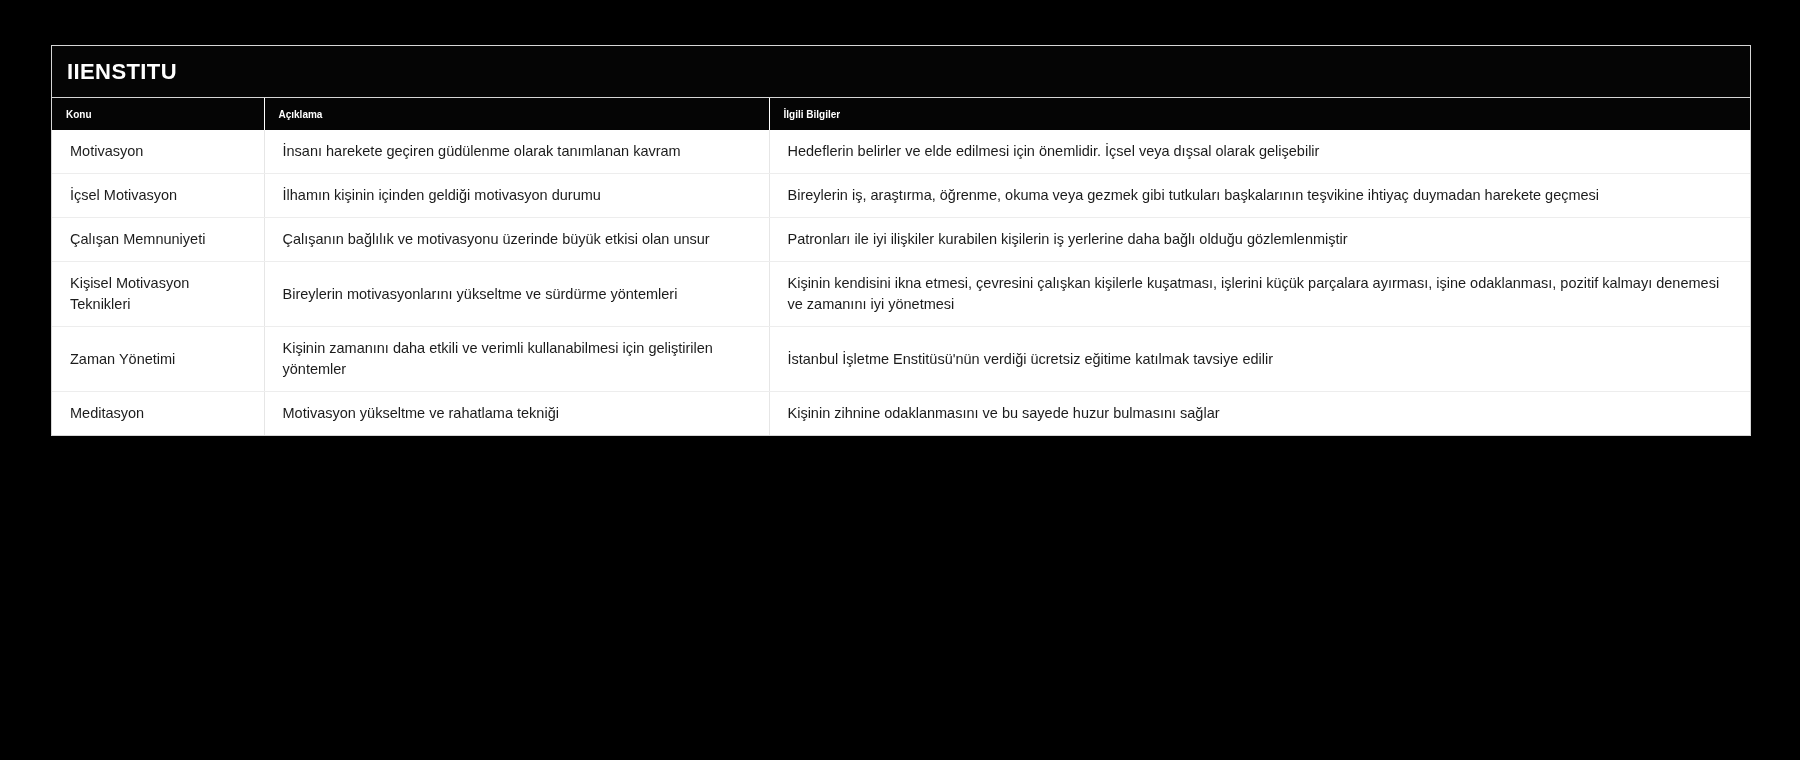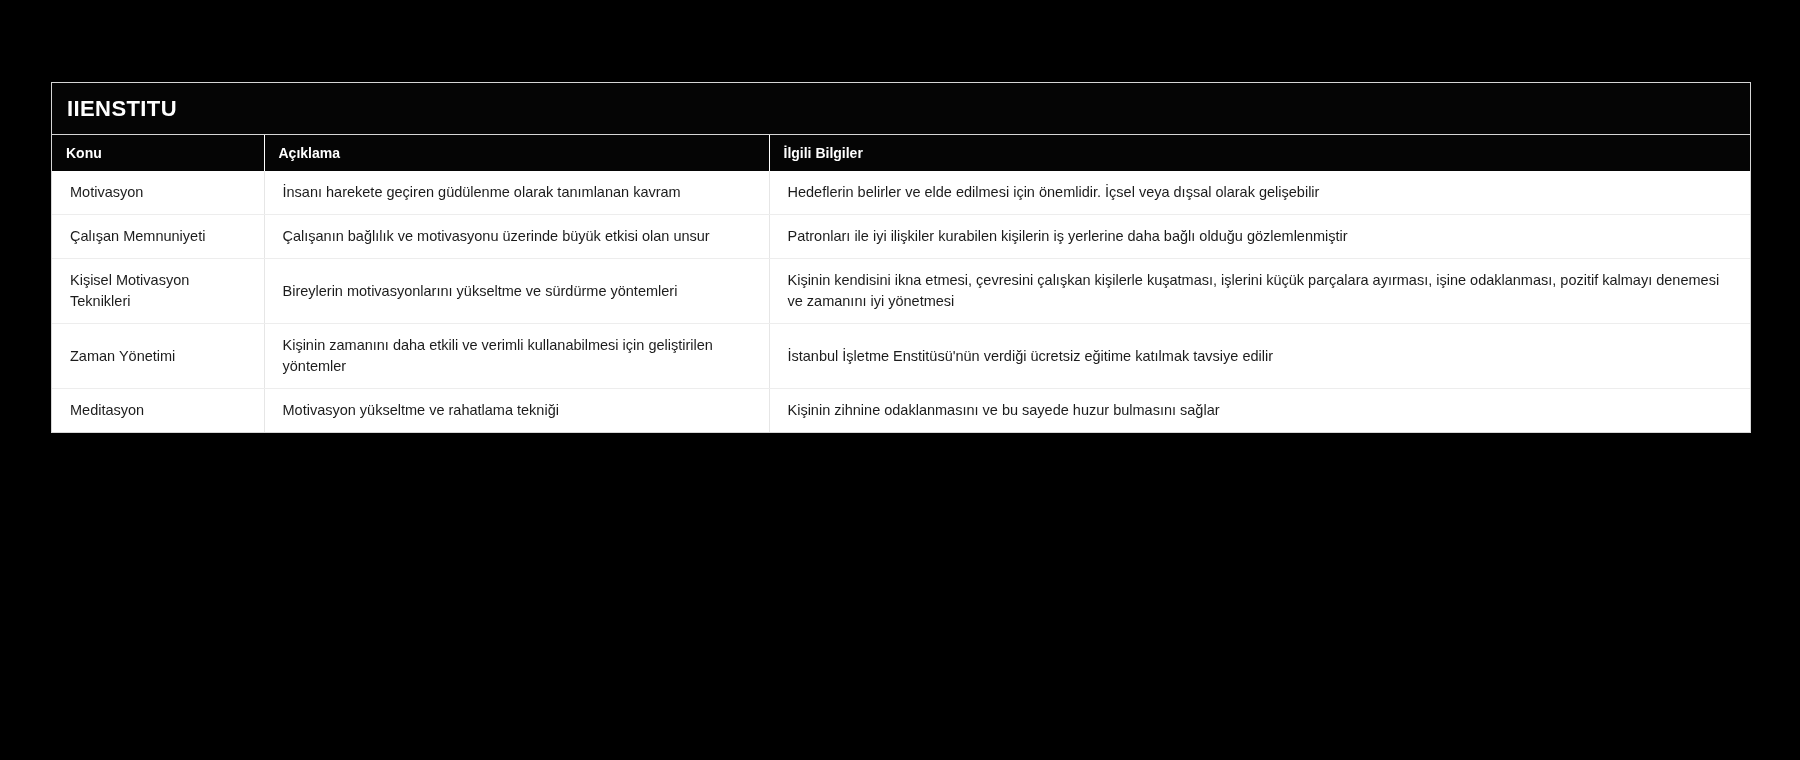--- a/index.html
+++ b/index.html
@@ -21,21 +21,20 @@
     background: #000000;
   }
   .table-card {
     position: absolute;
     left: 51px;
     top: 45px;
     width: 1700px;
     background: #701a75;
     border: 1px solid #d6d6d6;
     box-sizing: border-box;
-    margin-top: 37px;
   }
   .brand-bar {
     background: #050505;
     height: 52px;
     display: flex;
     align-items: center;
     padding: 0 0 0 15px;
     box-sizing: border-box;
     border-bottom: 1px solid #d6d6d6;
   }
@@ -47,21 +46,21 @@
     line-height: 1;
   }
   table.data-table {
     border-collapse: collapse;
     width: 100%;
     table-layout: fixed;
   }
   table.data-table thead th {
     background: #050505;
     color: #ffffff;
-    font-size: 14px;
+    font-size: 10px;
     font-weight: bold;
     text-align: left;
     padding: 10px 14px;
     border-right: 1px solid #ffffff;
     vertical-align: middle;
     height: 32px;
     box-sizing: border-box;
   }
   table.data-table thead th:last-child {
     border-right: none;
@@ -110,20 +109,25 @@
           <th>İlgili Bilgiler</th>
         </tr>
       </thead>
       <tbody>
         <tr>
           <td>Motivasyon</td>
           <td>İnsanı harekete geçiren güdülenme olarak tanımlanan kavram</td>
           <td>Hedeflerin belirler ve elde edilmesi için önemlidir. İçsel veya dışsal olarak gelişebilir</td>
         </tr>
         <tr>
+          <td>İçsel Motivasyon</td>
+          <td>İlhamın kişinin içinden geldiği motivasyon durumu</td>
+          <td>Bireylerin iş, araştırma, öğrenme, okuma veya gezmek gibi tutkuları başkalarının teşvikine ihtiyaç duymadan harekete geçmesi</td>
+        </tr>
+        <tr>
           <td>Çalışan Memnuniyeti</td>
           <td>Çalışanın bağlılık ve motivasyonu üzerinde büyük etkisi olan unsur</td>
           <td>Patronları ile iyi ilişkiler kurabilen kişilerin iş yerlerine daha bağlı olduğu gözlemlenmiştir</td>
         </tr>
         <tr>
           <td>Kişisel Motivasyon Teknikleri</td>
           <td>Bireylerin motivasyonlarını yükseltme ve sürdürme yöntemleri</td>
           <td>Kişinin kendisini ikna etmesi, çevresini çalışkan kişilerle kuşatması, işlerini küçük parçalara ayırması, işine odaklanması, pozitif kalmayı denemesi ve zamanını iyi yönetmesi</td>
         </tr>
         <tr>

